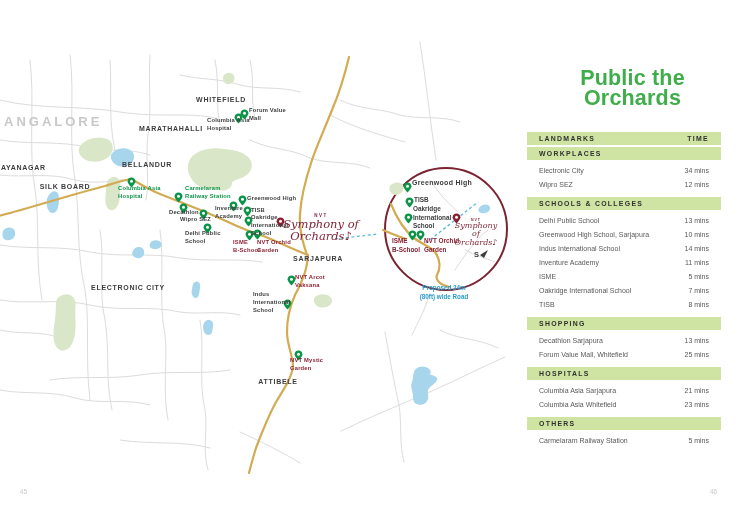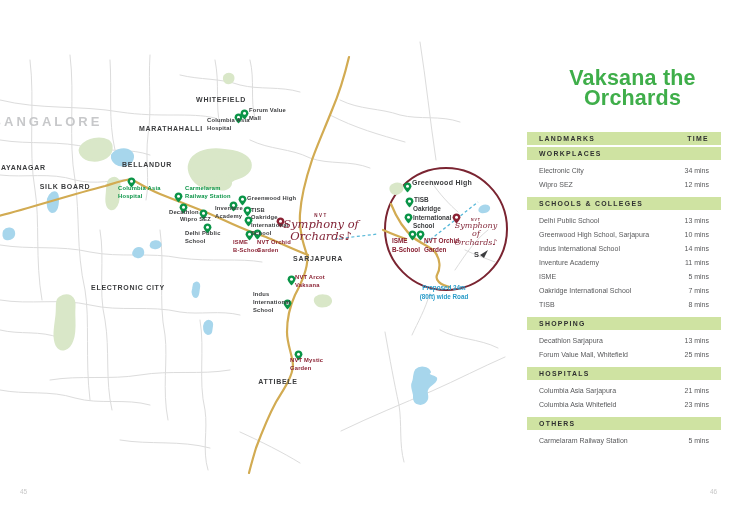--- a/index.html
+++ b/index.html
@@ -264,21 +264,21 @@
     <div class="logo-nvt">NVT</div>
     <div class="logo-script">Symphony of</div>
     <div class="logo-script"><span>Orchards</span><span>♪</span></div>
   </div>
   <div class="logo logo-sm" style="left:450px;top:218px;width:52px;">
     <div class="logo-nvt">NVT</div>
     <div class="logo-script">Symphony of</div>
     <div class="logo-script"><span>Orchards</span><span>♪</span></div>
   </div>
 
-  <h1 class="title"><span>Vaksana the</span><br><span>Orchards</span></h1>
+  <h1 class="title"><span>Public the</span><br><span>Orchards</span></h1>
 
   <div class="table">
     <div class="band">
       <span>LANDMARKS</span>
       <span>TIME</span>
     </div>
 
     <div class="band">
         <span>WORKPLACES</span>
       </div>

